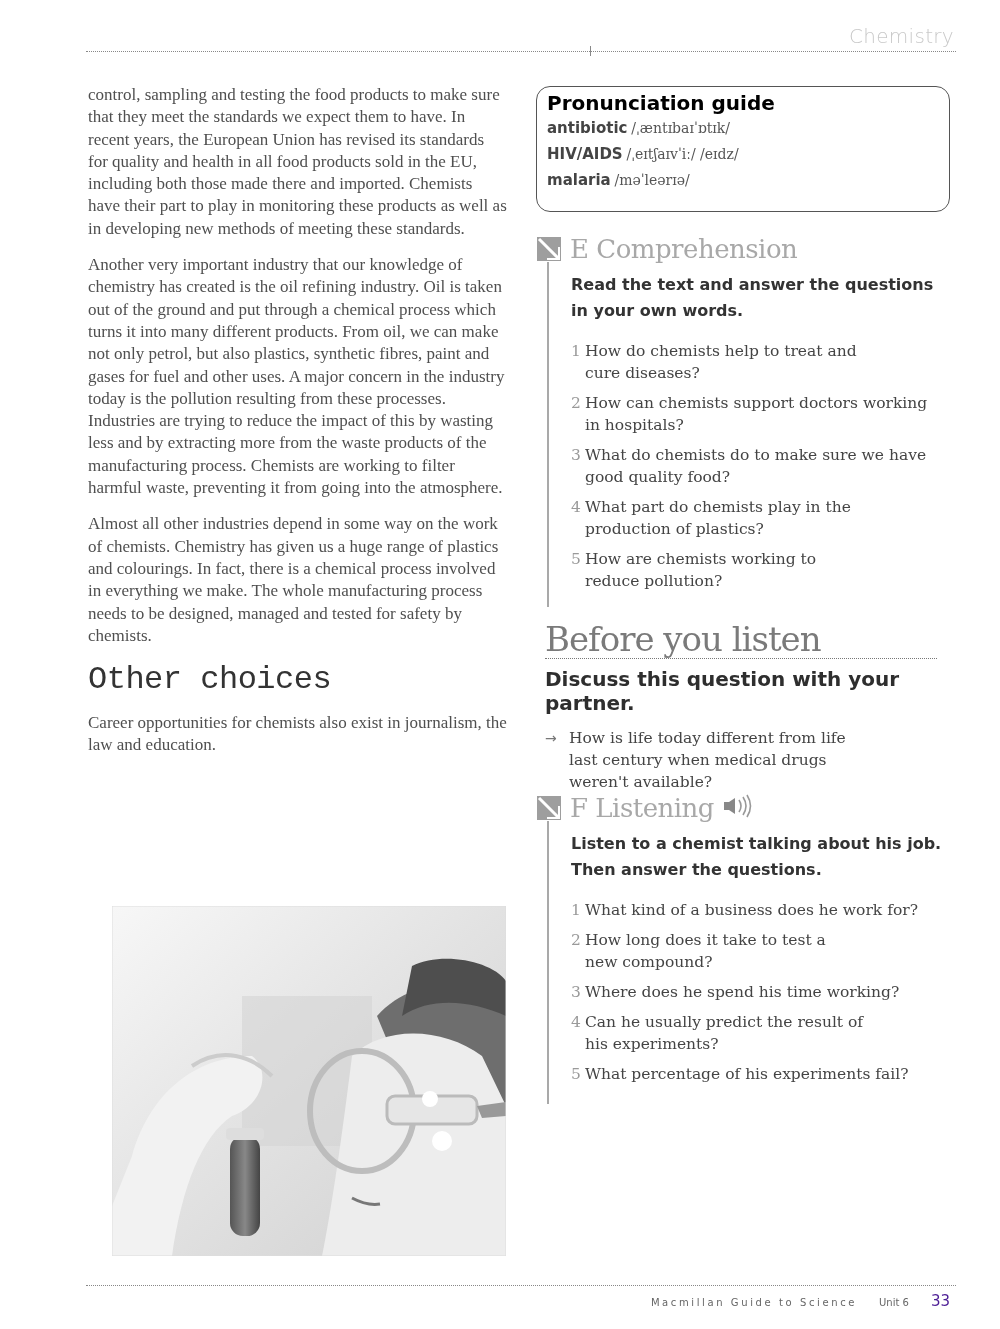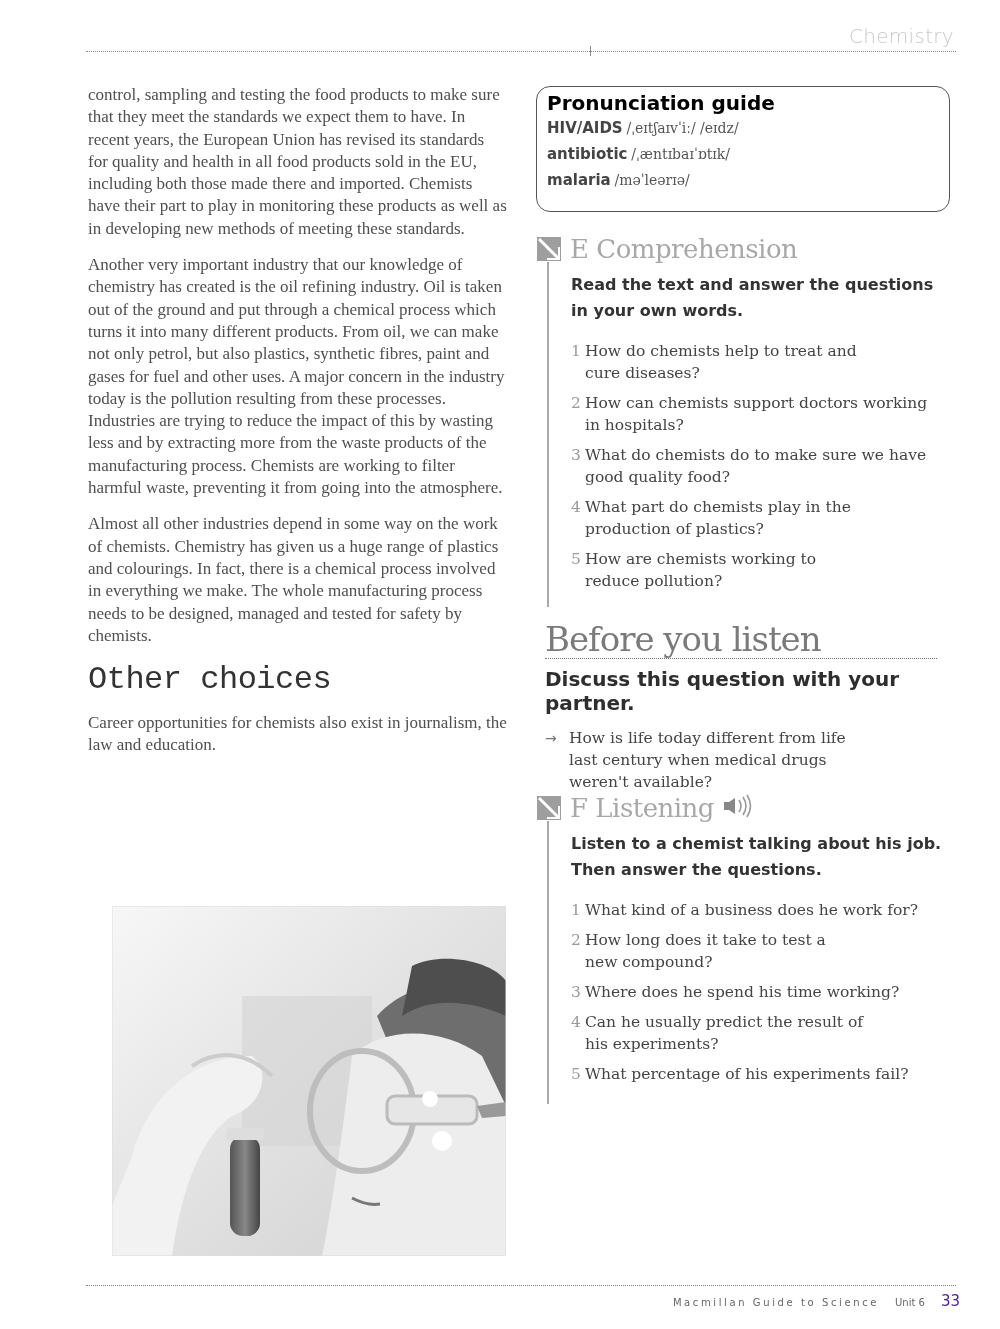--- a/index.html
+++ b/index.html
@@ -26,21 +26,21 @@
   .q-item { display: flex; font-family: "DejaVu Serif", serif; font-size: 15.5px; line-height: 22px; color: #444; margin-bottom: 8px; }
   .q-num { color: #9a9a9a; width: 14px; flex: none; }
   .q-text { flex: 1; }
   .byl { position: absolute; left: 545px; top: 618px; width: 392px; }
   .byl-title { font-family: "DejaVu Serif", serif; font-size: 34px; color: #7a7a7a; letter-spacing: -1px; line-height: 42px; }
   .byl-rule { border-top: 1px dotted #777; margin-top: -2px; }
   .byl-instr { font-family: "DejaVu Sans", sans-serif; font-weight: bold; font-size: 20px; color: #2e2e2e; margin-top: 8px; }
   .byl-q { display: flex; margin-top: 12px; font-family: "DejaVu Serif", serif; font-size: 15.5px; line-height: 22px; color: #444; }
   .arrow-icon { width: 24px; color: #777; flex: none; font-family: "DejaVu Sans", sans-serif; font-size: 14px; }
   .bottom-rule { position: absolute; left: 86px; right: 44px; top: 1285px; border-top: 1px dotted #888; }
-  .footer { position: absolute; right: 40px; top: 1292px; display: flex; align-items: baseline; gap: 16px; }
+  .footer { position: absolute; right: 50px; top: 1292px; display: flex; align-items: baseline; gap: 22px; }
   .footer-book { font-family: "DejaVu Sans", sans-serif; font-size: 10px; letter-spacing: 2.6px; color: #666; }
   .footer-unit { font-family: "DejaVu Sans", sans-serif; font-size: 10px; color: #666; }
   .footer-page { font-family: "DejaVu Sans", sans-serif; font-size: 15px; color: #4c1d95; }
 </style>
 </head>
 <body>
 
 <div class="running-head">Chemistry</div>
 <div class="top-rule"></div>
 <div class="top-tick"></div>
@@ -82,26 +82,26 @@
     <path d="M80 160 C110 140 140 150 160 170" stroke="#ccc" stroke-width="4" fill="none"></path>
     <rect x="118" y="230" width="30" height="100" rx="13" fill="url(#tube)"></rect>
     <rect x="114" y="222" width="38" height="12" rx="4" fill="#ddd"></rect>
     <rect x="0" y="0" width="394" height="350" fill="none" stroke="#ddd"></rect>
   </svg>
 </div>
 
 <div class="pron-box">
   <div class="pron-title">Pronunciation guide</div>
   <div class="pron-row">
+    <span class="pron-word">antibiotic</span>
+    <span class="pron-ipa">/ˌæntɪbaɪˈɒtɪk/</span>
+  </div>
+  <div class="pron-row">
     <span class="pron-word">HIV/AIDS</span>
     <span class="pron-ipa">/ˌeɪtʃaɪvˈiː/  /eɪdz/</span>
-  </div>
-  <div class="pron-row">
-    <span class="pron-word">antibiotic</span>
-    <span class="pron-ipa">/ˌæntɪbaɪˈɒtɪk/</span>
   </div>
   <div class="pron-row">
     <span class="pron-word">malaria</span>
     <span class="pron-ipa">/məˈleərɪə/</span>
   </div>
 </div>
 
 <div class="exercise" style="top:234px; width:410px;">
   <div class="ex-line" style="height:345px;"></div>
   <div class="ex-head">

